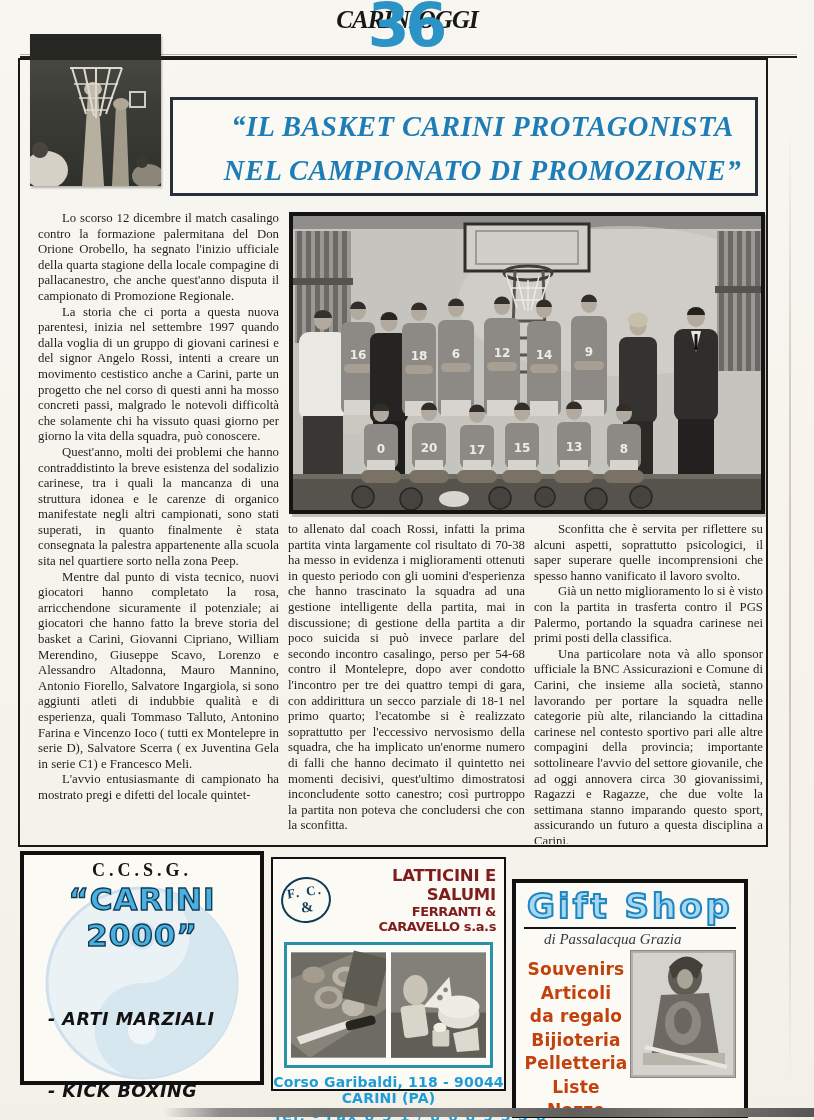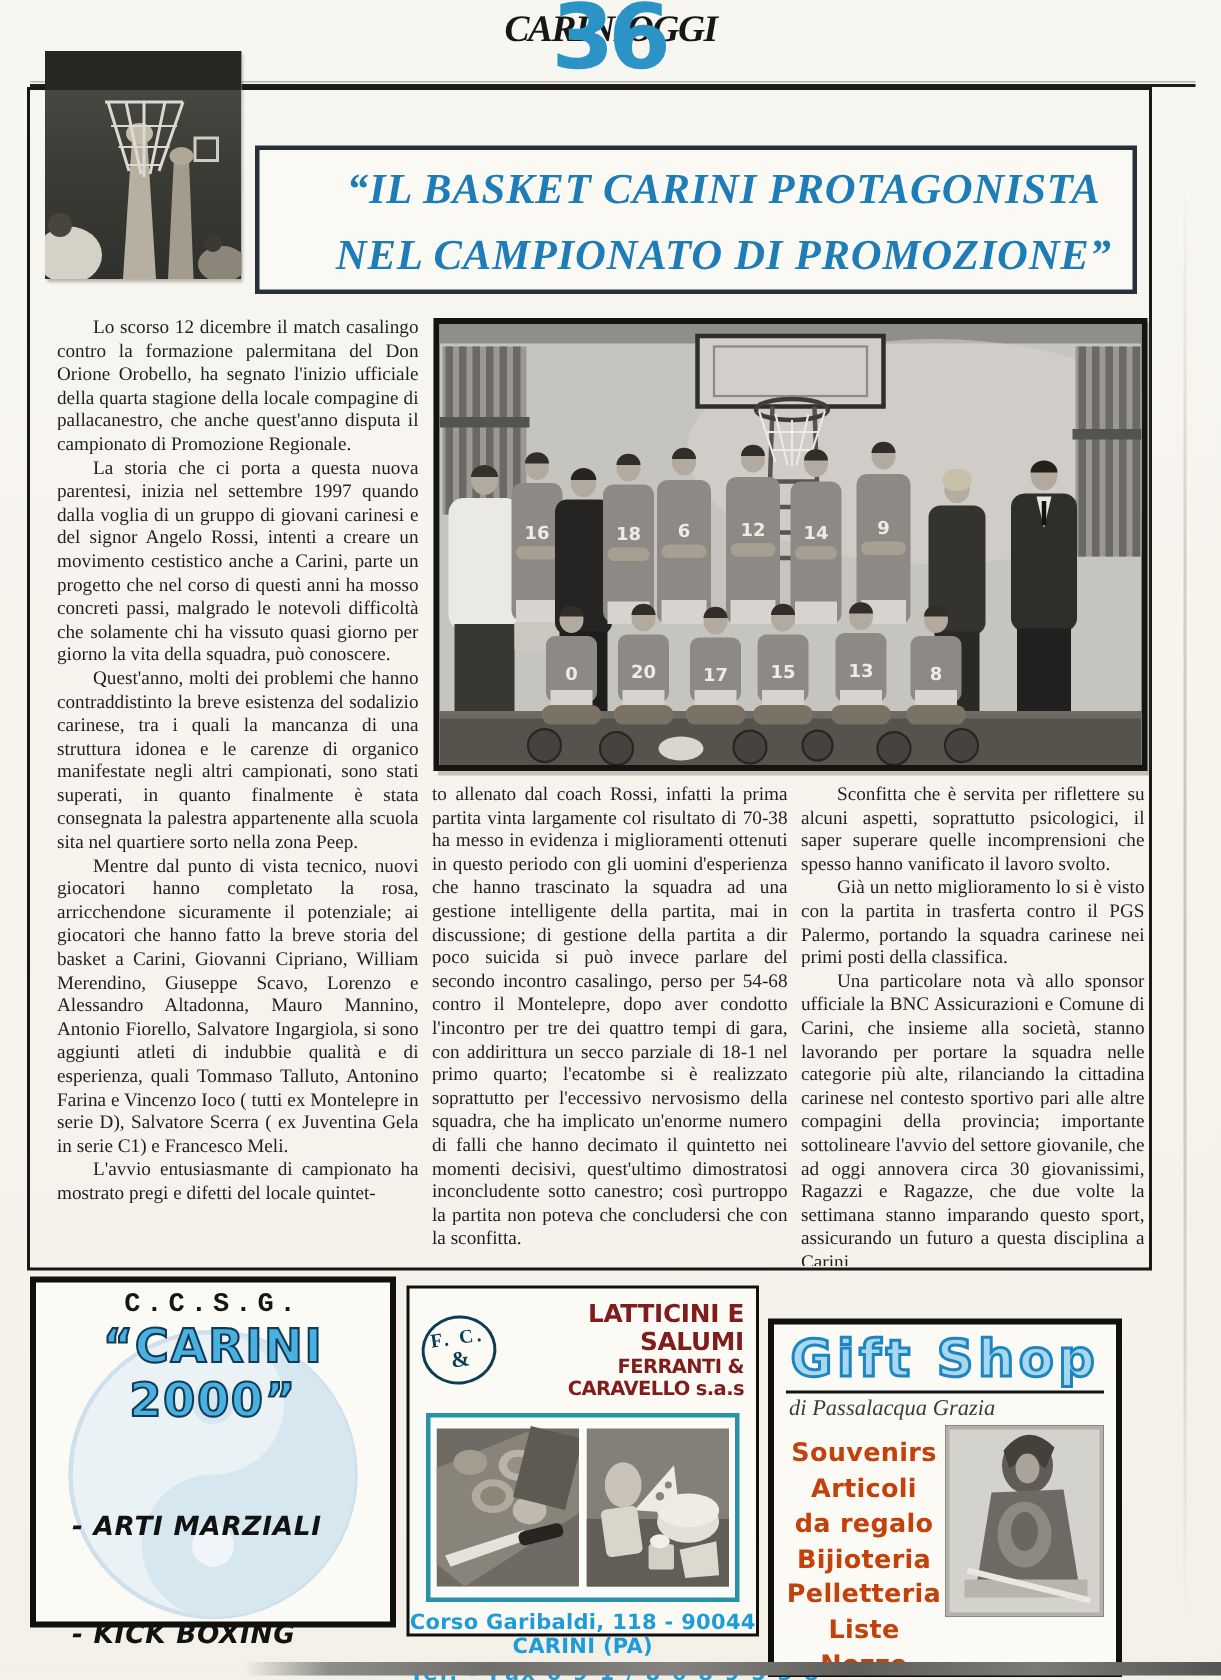--- a/index.html
+++ b/index.html
@@ -57,21 +57,21 @@
   .jersey-num { font-family:"DejaVu Sans", sans-serif; font-size:12px; font-weight:bold;
     fill:#edebe6; text-anchor:middle; }
   
   .ad { position:absolute; background:#fcfaf5; z-index:2; }
   .ad1 { left:20px;  top:851px; width:244px; height:234px; border:4px solid #101010; }
   .ad2 { left:271px; top:857px; width:235px; height:234px; border:2.5px solid #101010; }
   .ad3 { left:512px; top:879px; width:236px; height:239px; border:4px solid #101010; }
   
   .yinyang { position:absolute; left:18px; top:28px; z-index:0; opacity:.8; }
   .ad1-content { position:relative; z-index:1; height:100%; }
-  .a1-org { text-align:center; margin-top:5px; font-family:Liberation Mono, monospace;
+  .a1-org { text-align:center; margin-top:5px; font-family:Liberation Serif, serif;
     font-weight:800; font-size:18px; letter-spacing:4px; color:#151515; }
   .a1-title { text-align:center; font-family:"DejaVu Sans", sans-serif; font-weight:800;
     font-size:31px; letter-spacing:1px; color:#49b1e0; -webkit-text-stroke:1.4px #123a55;
     margin-top:0px; line-height:36px; }
   .a1-items { margin:6px 0 0 24px; font-family:"DejaVu Sans", sans-serif; font-weight:800;
     font-style:italic; font-size:17.5px; line-height:24px; color:#121212;
     letter-spacing:0.5px; white-space:pre; }
   
   .a2-header { display:flex; align-items:center; padding:7px 8px 4px; }
   .a2-logo { flex:0 0 auto; width:50px; height:46px; border:2.5px solid #0e3c55;
@@ -87,21 +87,21 @@
     background:#fbfbf7; display:flex; gap:5px; justify-content:center; }
   .a2-footer { text-align:center; margin-top:6px; font-family:"DejaVu Sans", sans-serif;
     font-weight:800; color:#1e9cd8; }
   .a2-address { font-size:14px; letter-spacing:0.2px; }
   .a2-phone { font-size:14px; letter-spacing:1.5px; white-space:pre; margin-top:2px; }
   
   .a3-title { text-align:center; margin-top:3px; font-family:"DejaVu Sans", sans-serif;
     font-weight:800; font-size:34px; letter-spacing:3px; color:#aederror;
     color:#a8d8ef; -webkit-text-stroke:2px #1d85c0; line-height:40px; }
   .a3-rule1 { margin:1px 8px 0; border-top:2.5px solid #13131a; }
-  .a3-owner { margin:2px 0 0 10px; font-family:"Liberation Serif", serif; font-style:italic;
+  .a3-owner { margin:2px 0 0 28px; font-family:"Liberation Serif", serif; font-style:italic;
     font-size:15px; color:#3a3a42; }
   .a3-body { display:flex; padding:2px 8px 0 6px; }
   .a3-items { flex:1; text-align:center; padding-top:8px;
     font-family:"DejaVu Sans", sans-serif; font-weight:600; font-size:17px;
     line-height:23.5px; color:#c2410c; letter-spacing:0.2px; }
   .a3-photo { flex:0 0 auto; width:106px; height:128px; border:1px solid #8a8780;
     background:#d8d6d0; }
   .a3-location { margin:1px 0 0 10px; font-family:"Liberation Serif", serif;
     font-style:italic; font-size:16px; color:#2c2c34; }
   .a3-rule2 { margin:1px 6px 0; border-top:2px solid #15151c; border-bottom:1px solid #15151c; height:3px; }

